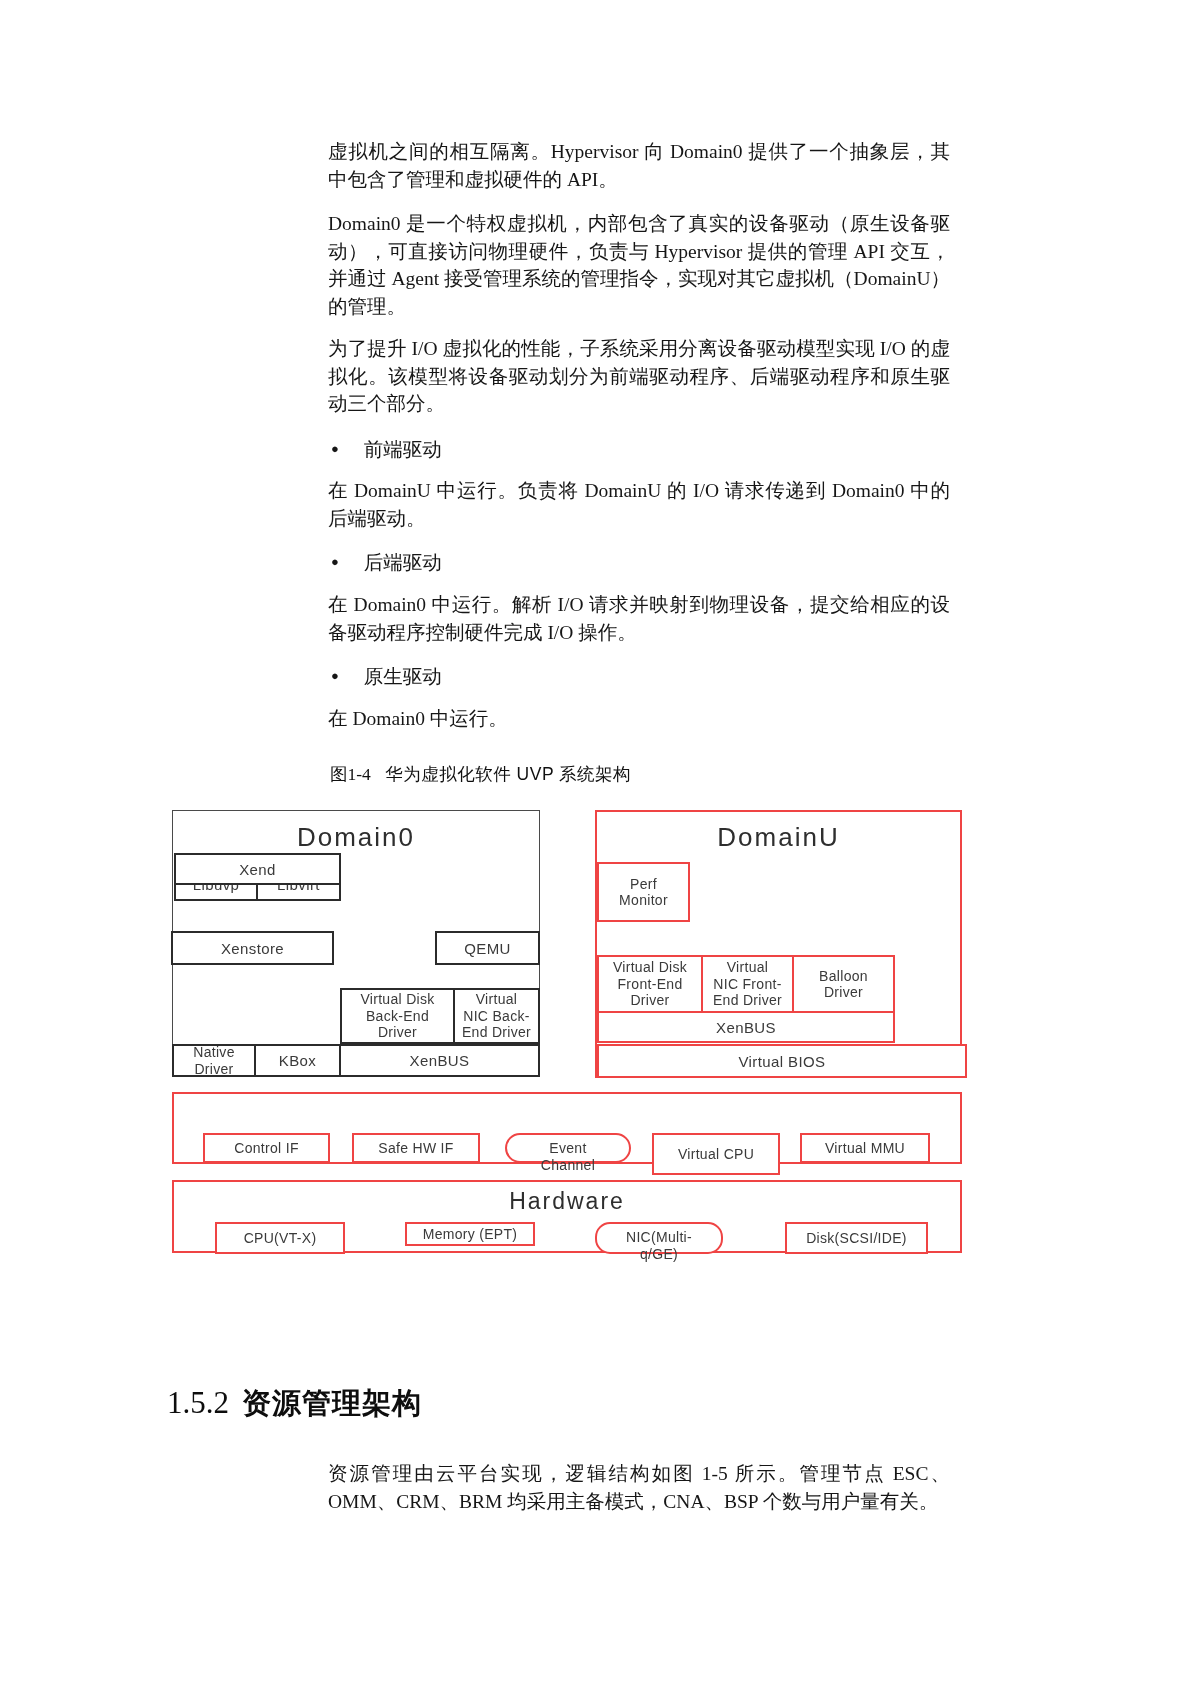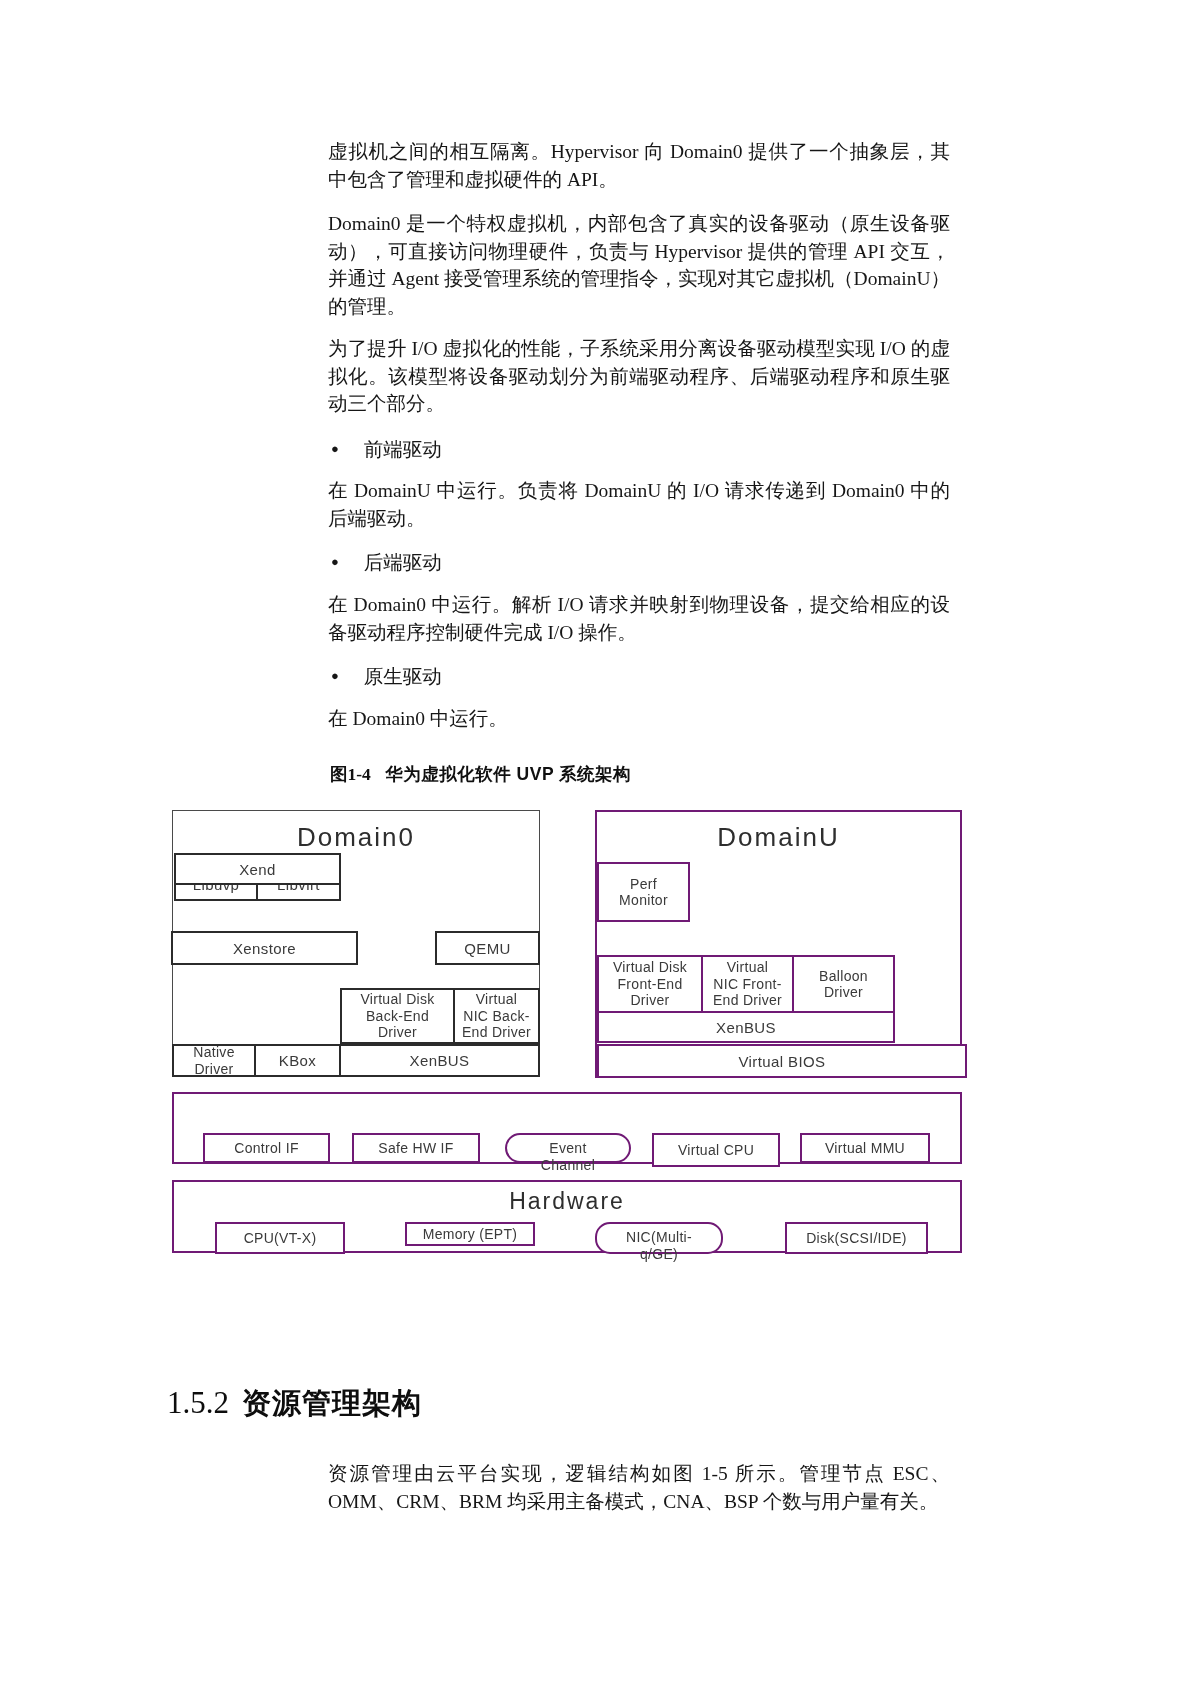--- a/index.html
+++ b/index.html
@@ -13,35 +13,35 @@
     font-size:19.5px; line-height:27.5px; text-align:justify;
     color:#161616;
   }
   .bullet-row {
     position:absolute; left:331px; display:flex; align-items:center;
     font-size:19.5px; color:#161616;
   }
   .bullet-dot { font-size:13px; margin-right:25px; position:relative; top:-1px; }
   .fig-caption {
     position:absolute; left:330px; top:762px; margin:0;
-    font-size:17.5px; font-weight:bold; color:#101010;
+    font-size:17.5px; font-weight:normal; color:#101010;
   }
   .fig-caption .cap-label { font-family:"Liberation Serif",serif; margin-right:10px; }
   .fig-caption .cap-title { font-family:"Liberation Sans",sans-serif; letter-spacing:0.5px; }
 
   
   .dbox {
     position:absolute; box-sizing:border-box;
     display:flex; align-items:center; justify-content:center;
     text-align:center; white-space:pre-line;
     font-family:"Liberation Sans","DejaVu Sans",sans-serif;
     color:#3a3a3a; background:#ffffff;
   }
   .dark  { border:2px solid #2b2b2b; }
-  .gray  { border:2px solid #701a75; }
+  .gray  { border:2px solid #ef4444; }
   .thin  { border:1.5px solid #4a4a4a; }
   .lbl   { font-size:14px; line-height:16.5px; letter-spacing:0.3px; }
   .lbl-md{ font-size:15px; letter-spacing:0.4px; }
   .spill { align-items:flex-start; padding-top:5px; overflow:visible;border-radius:15px; }
   .d-title {
     position:absolute; text-align:center;
     font-family:"Liberation Sans","DejaVu Sans",sans-serif;
     color:#2e2e2e; letter-spacing:2px;
   }
 
@@ -87,21 +87,21 @@
     <span class="cap-label">图1-4</span>
     <span class="cap-title">华为虚拟化软件 UVP 系统架构</span>
   </p>
 
   <div class="dbox thin" style="left:172px;top:810px;width:368px;height:267px"></div>
   <div class="d-title" style="left:172px;top:822px;width:368px;font-size:26px">Domain0</div>
 
   <div class="dbox dark lbl-md" style="left:174px;top:868px;width:84px;height:33px">Libuvp</div>
   <div class="dbox dark lbl-md" style="left:256px;top:868px;width:85px;height:33px">Libvirt</div>
   <div class="dbox dark lbl-md" style="left:174px;top:853px;width:167px;height:32px">Xend</div>
-  <div class="dbox dark lbl-md" style="left:171px;top:931px;width:187px;height:34px">Xenstore</div>
+  <div class="dbox dark lbl-md" style="left:171px;top:931px;width:163px;height:34px">Xenstore</div>
   <div class="dbox dark lbl-md" style="left:435px;top:931px;width:105px;height:34px">QEMU</div>
 
   <div class="dbox dark lbl" style="left:340px;top:988px;width:115px;height:56px">Virtual Disk
 Back-End
 Driver</div>
   <div class="dbox dark lbl" style="left:453px;top:988px;width:87px;height:56px">Virtual
 NIC Back-
 End Driver</div>
 
   <div class="dbox dark lbl" style="left:172px;top:1044px;width:84px;height:33px">Native
@@ -126,21 +126,21 @@
 
   <div class="dbox gray lbl-md" style="left:597px;top:1011px;width:298px;height:32px">XenBUS</div>
   <div class="dbox gray lbl-md" style="left:597px;top:1044px;width:370px;height:34px">Virtual BIOS</div>
 
   <div class="dbox gray" style="left:172px;top:1092px;width:790px;height:72px"></div>
 
   <div class="dbox gray lbl" style="left:203px;top:1133px;width:127px;height:30px">Control IF</div>
   <div class="dbox gray lbl" style="left:352px;top:1133px;width:128px;height:30px">Safe HW IF</div>
   <div class="dbox gray lbl spill" style="left:505px;top:1133px;width:126px;height:30px">Event
 Channel</div>
-  <div class="dbox gray lbl" style="left:652px;top:1133px;width:128px;height:34px">Virtual CPU</div>
+  <div class="dbox gray lbl" style="left:652px;top:1133px;width:128px;height:42px">Virtual CPU</div>
   <div class="dbox gray lbl" style="left:800px;top:1133px;width:130px;height:30px">Virtual MMU</div>
 
   <div class="dbox gray" style="left:172px;top:1180px;width:790px;height:73px"></div>
   <div class="d-title" style="left:172px;top:1188px;width:790px;font-size:23px">Hardware</div>
 
   <div class="dbox gray lbl" style="left:215px;top:1222px;width:130px;height:32px">CPU(VT-X)</div>
   <div class="dbox gray lbl" style="left:405px;top:1222px;width:130px;height:24px">Memory (EPT)</div>
   <div class="dbox gray lbl spill" style="left:595px;top:1222px;width:128px;height:32px">NIC(Multi-
 q/GE)</div>
   <div class="dbox gray lbl" style="left:785px;top:1222px;width:143px;height:32px">Disk(SCSI/IDE)</div>

